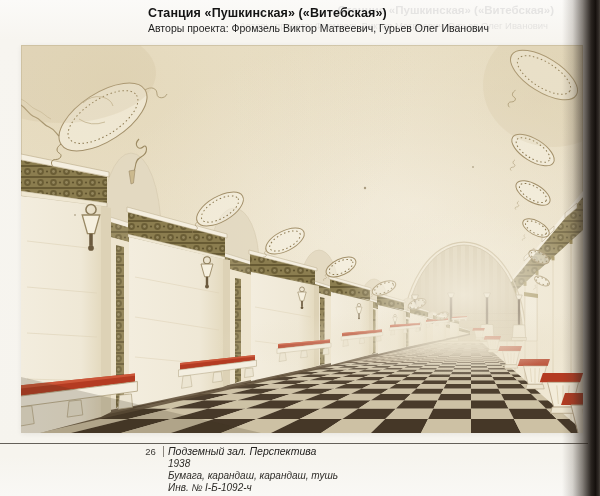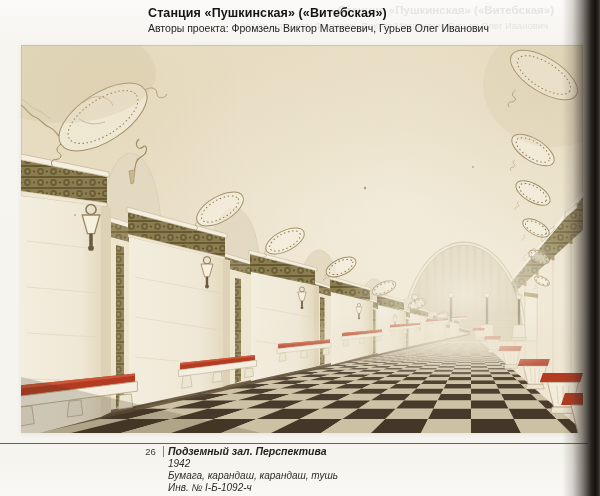--- a/index.html
+++ b/index.html
@@ -22,21 +22,21 @@
       radial-gradient(ellipse at 92% 14%, rgba(214,197,158,.28), transparent 42%),
       radial-gradient(ellipse at 70% 42%, rgba(248,243,231,.75), transparent 55%),
       linear-gradient(180deg, var(--art_bg,#ebe2ca), #e9dfc6);
     box-shadow:inset 0 0 0 1px rgba(150,135,100,.28), 0 1px 5px rgba(0,0,0,.07);
   }
   .artwork svg{display:block;}
   
   .rule{position:absolute;left:0;top:443px;width:588px;height:1px;background:#57524c;opacity:.92;}
   .cap-num{position:absolute;left:142px;top:446px;width:17px;text-align:center;font-size:9.5px;color:#3e3c38;}
   .cap-bar{position:absolute;left:163px;top:446px;width:1px;height:11px;background:#8a857d;}
-  .cap-title{position:absolute;left:168px;top:445px;font-size:10.5px;font-weight:700;font-style:italic;color:#232220;white-space:nowrap;}
+  .cap-title{position:absolute;left:168px;top:445px;font-size:10.5px;font-weight:400;font-style:italic;color:#232220;white-space:nowrap;}
   .cap-line{position:absolute;left:168px;font-size:10px;font-style:italic;color:#2e2c28;white-space:nowrap;}
   .cap-year{top:458px;} .cap-mat{top:470px;} .cap-inv{top:482px;}
   
   .page-curl{
     position:absolute;top:0;right:0;width:38px;height:496px;z-index:5;pointer-events:none;
     background:linear-gradient(to right, rgba(70,60,50,0) 0%, rgba(70,60,50,.20) 28%,
       rgba(48,40,33,.58) 54%, rgba(26,20,16,.93) 77%, #15100d 88%, #2f2925 96%, #46403a 100%);
   }
 </style>
 </head>
@@ -1398,19 +1398,19 @@
         <ellipse cx="532" cy="40" rx="70" ry="62" fill="rgba(205,188,150,.18)"></ellipse>
       </g>
     </svg>
   </figure>
 
   <div class="rule"></div>
   <div>
     <span class="cap-num">26</span>
     <span class="cap-bar"></span>
     <span class="cap-title">Подземный зал. Перспектива</span>
-    <div class="cap-line cap-year">1942</div>
+    <div class="cap-line cap-year">1938</div>
     <div class="cap-line cap-mat">Бумага, карандаш, карандаш, тушь</div>
     <div class="cap-line cap-inv">Инв. № I-Б-1092-ч</div>
   </div>
 
   <div class="page-curl"></div>
 </div>
 
 </body></html>

